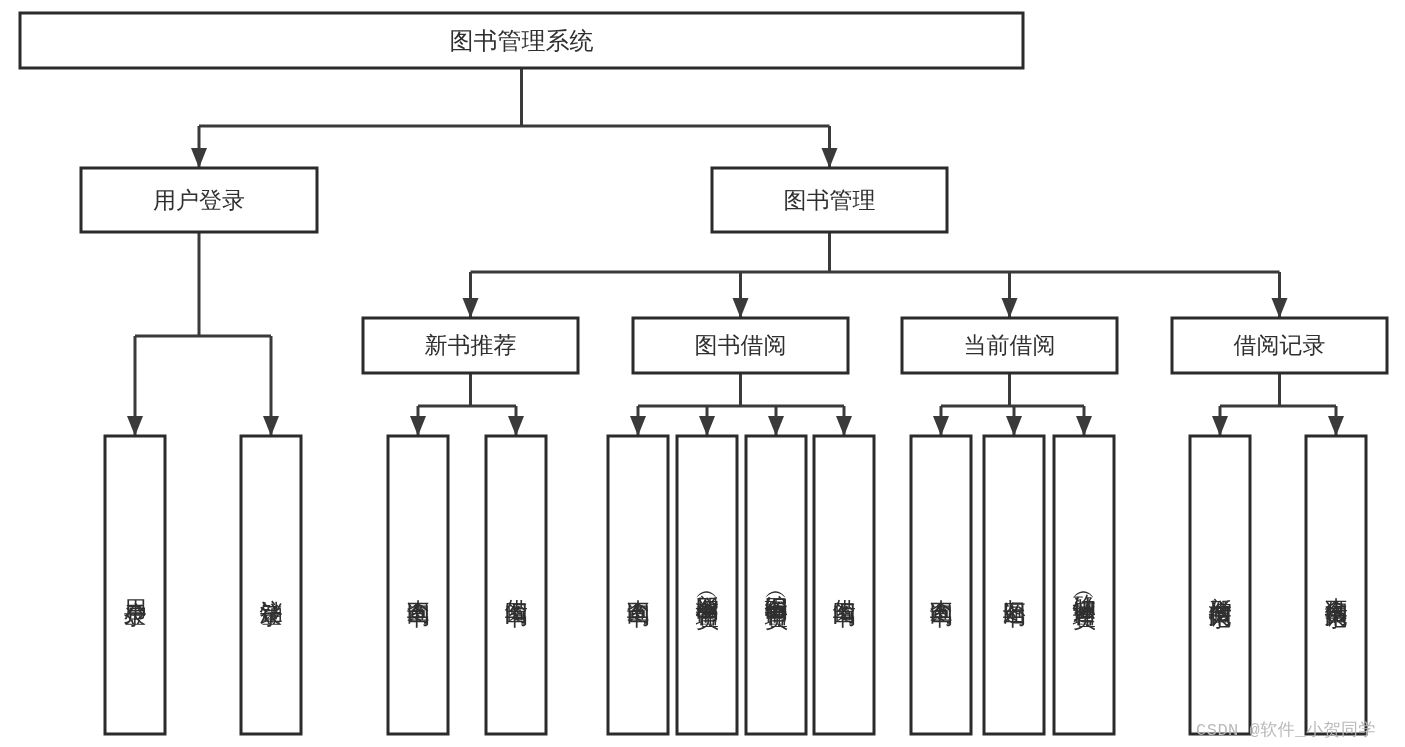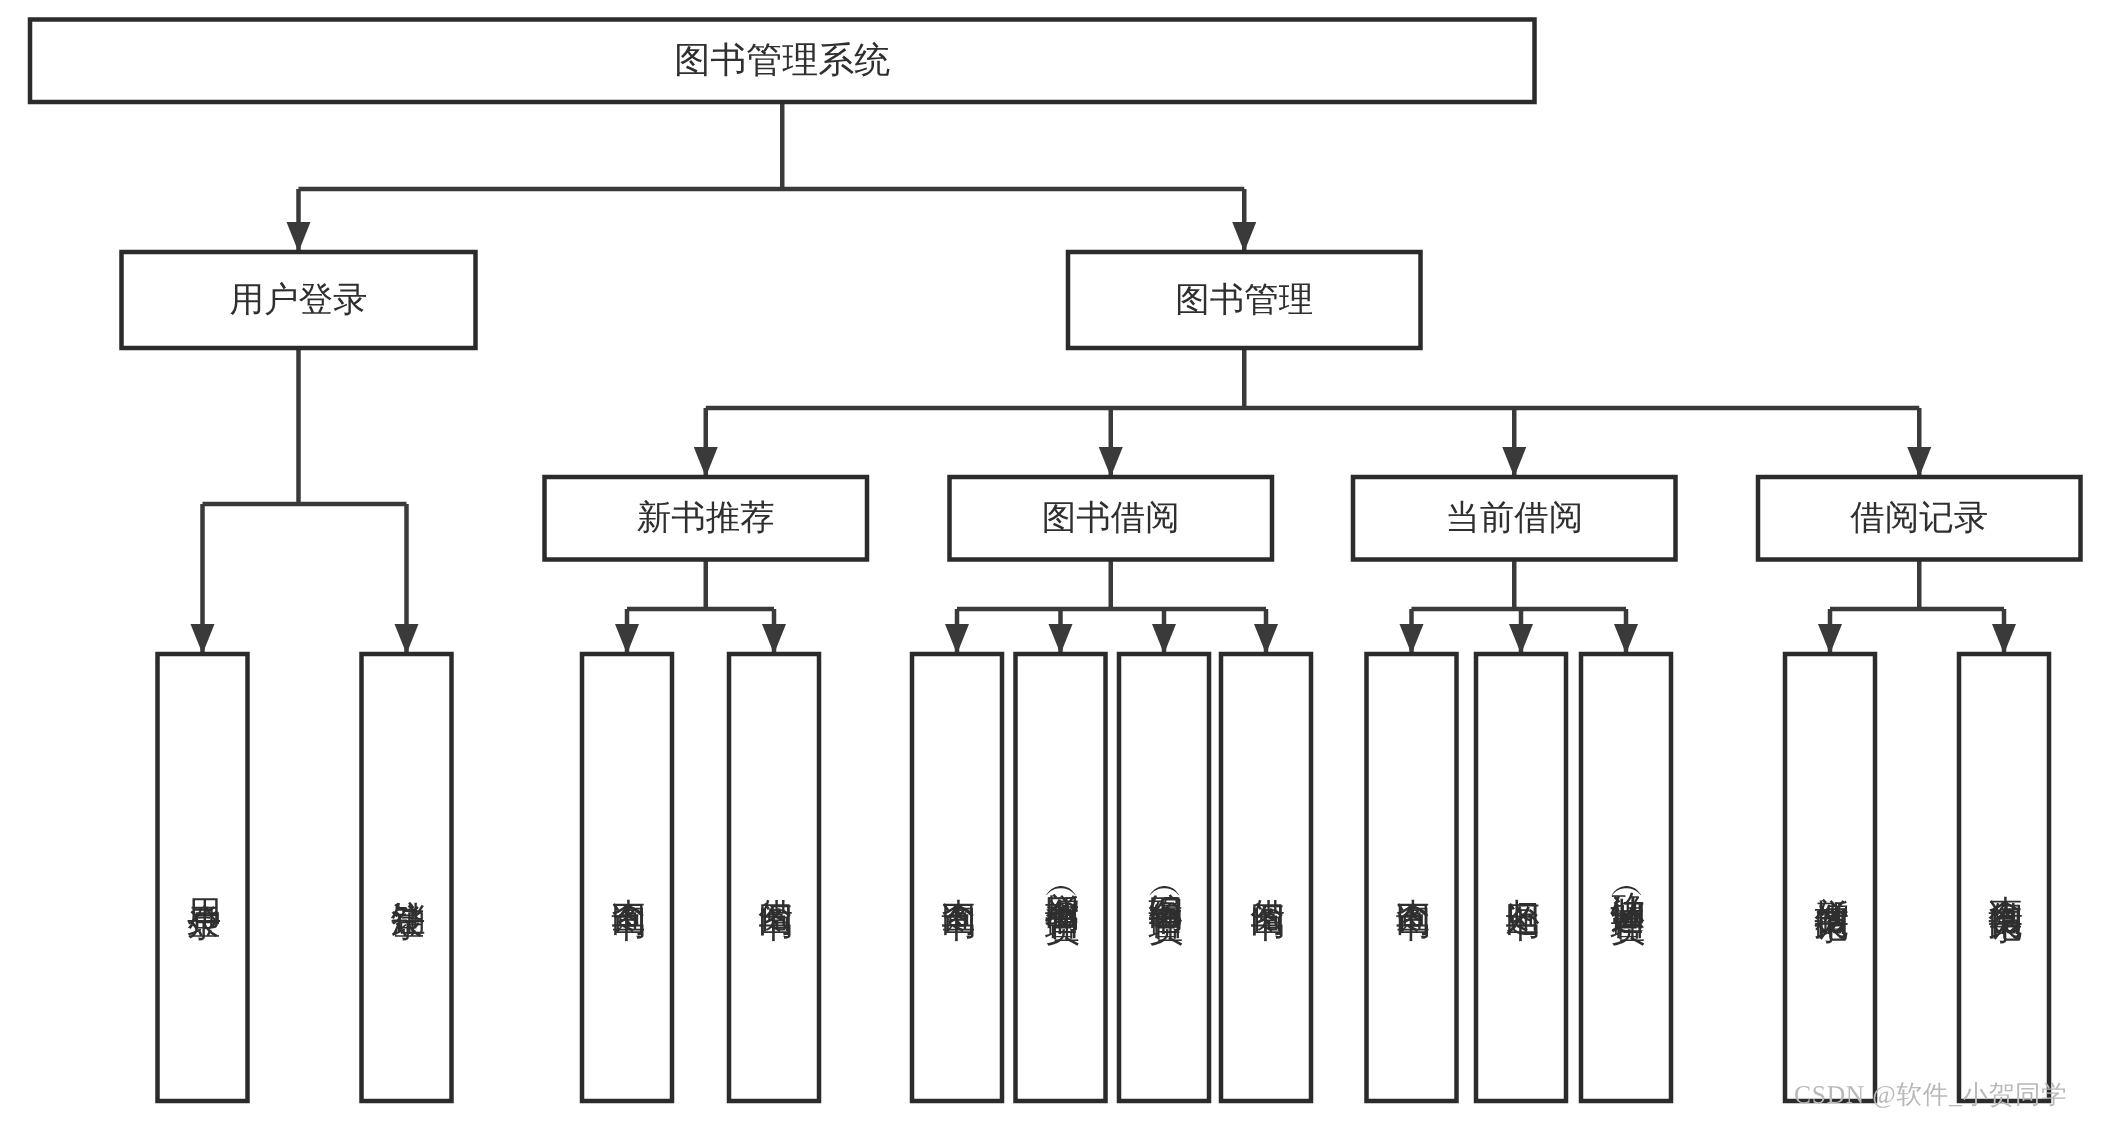--- a/index.html
+++ b/index.html
@@ -70,21 +70,21 @@
     text-align: center;
     display: flex;
     align-items: center;
     justify-content: center;
     white-space: nowrap;
     pointer-events: none;
   }
   .watermark {
     position: absolute;
     color: #b9b9b9;
-    font-family: Liberation Serif, serif;
+    font-family: Liberation Mono, monospace;
     font-size: 17px;
     letter-spacing: 0.5px;
     white-space: nowrap;
   }
 </style>
 </head>
 <body>
 
 <div id="diagram-root">
 

